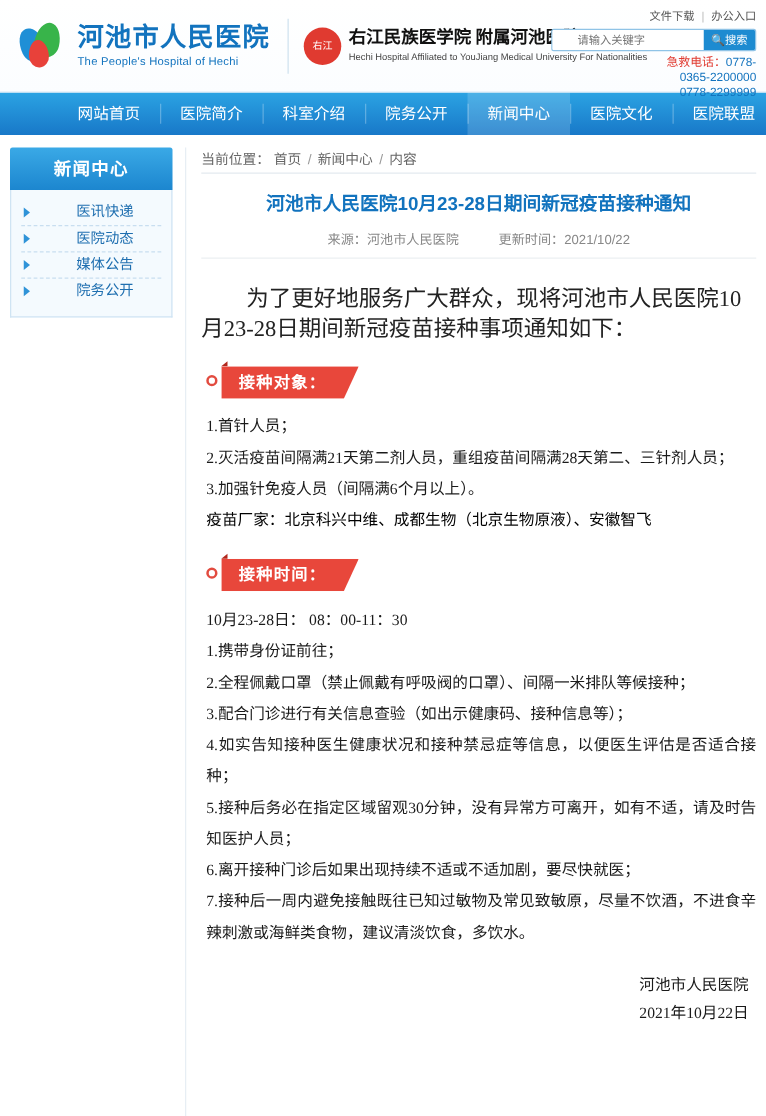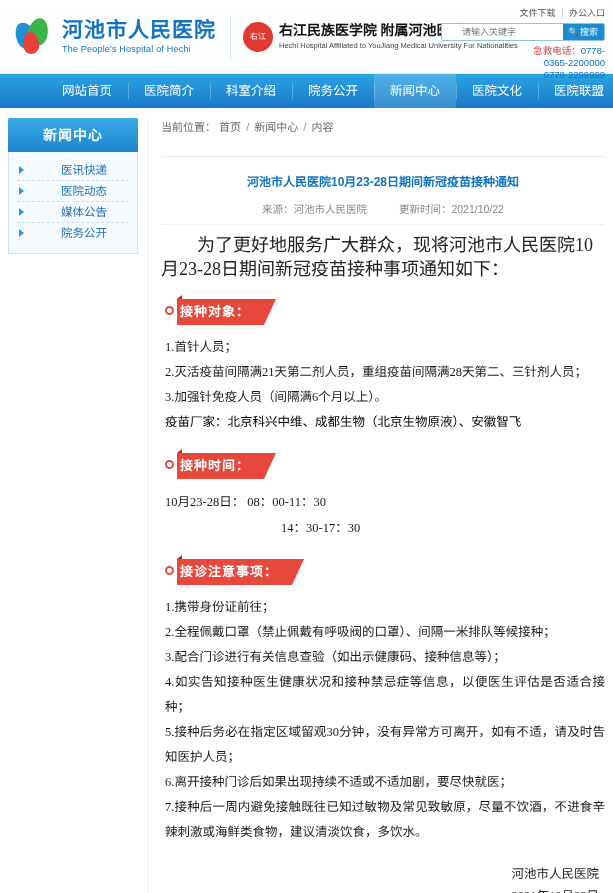--- a/index.html
+++ b/index.html
@@ -230,41 +230,41 @@
   .main {
     flex: 1;
     min-width: 0;
     border-left: 1px solid #e7eef4;
     padding-left: 12px;
   }
   .crumb {
     font-size: 11px;
     color: #666;
     border-bottom: 1px solid #e4eaef;
-    padding-bottom: 22px;
+    padding-bottom: 4px;
     margin-bottom: 14px;
   }
   .crumb a { color: #666; text-decoration: none; cursor: pointer; }
   .crumb .sepc { margin: 0 2px; color:#999; }
 
   .art-title {
     text-align: center;
-    font-size: 12px;
+    font-size: 15px;
     color: #1273be;
     font-weight: bold;
     line-height: 22px;
     margin-bottom: 8px;
   }
   .art-meta {
     text-align: center;
     font-size: 10.5px;
     color: #888;
     border-bottom: 1px solid #eceff2;
     padding-bottom: 8px;
-    margin-bottom: 8px;
+    margin-bottom: 20px;
   }
   .art-meta .gap { display:inline-block; width: 26px; }
 
   .para {
     font-size: 18px;
     line-height: 24px;
     color: #222;
     text-indent: 2em;
     margin: 0 0 14px 0;
     font-family: "Liberation Serif", serif;
@@ -286,21 +286,21 @@
   }
   .sec .bar {
     position: absolute;
     left: 16px; top: 0;
     height: 26px;
     background: #e8473b;
     color: #fff;
     font-size: 13px;
     font-weight: bold;
     line-height: 26px;
-    padding: 0 26px 0 3px;
+    padding: 0 26px 0 14px;
     letter-spacing: 1px;
     clip-path: polygon(0 0, 100% 0, calc(100% - 12px) 100%, 0 100%);
     font-family: "Liberation Serif", serif;
   }
   .sec .tailtop {
     position: absolute;
     left: 16px; top: -4px;
     width: 0; height: 0;
     border-bottom: 4px solid #b2281d;
     border-left: 5px solid transparent;
@@ -459,27 +459,21 @@
       <li>3.加强针免疫人员（间隔满6个月以上）。</li>
     </ul>
     <div class="plain">疫苗厂家：北京科兴中维、成都生物（北京生物原液）、安徽智飞</div>
 
     <div class="sec">
       <span class="dot"></span>
       <span class="tailtop"></span>
       <span class="bar">接种时间：</span>
     </div>
     <div class="time-line">10月23-28日：  08：00-11：30</div>
-    <div class="time-line indent">14：30-17：30</div>
-
-    <div class="sec">
-      <span class="dot"></span>
-      <span class="tailtop"></span>
-      <span class="bar">接诊注意事项：</span>
-    </div>
+
     <ul class="list">
       <li>1.携带身份证前往；</li>
       <li>2.全程佩戴口罩（禁止佩戴有呼吸阀的口罩）、间隔一米排队等候接种；</li>
       <li>3.配合门诊进行有关信息查验（如出示健康码、接种信息等）；</li>
       <li>4.如实告知接种医生健康状况和接种禁忌症等信息，以便医生评估是否适合接种；</li>
       <li>5.接种后务必在指定区域留观30分钟，没有异常方可离开，如有不适，请及时告知医护人员；</li>
       <li>6.离开接种门诊后如果出现持续不适或不适加剧，要尽快就医；</li>
       <li>7.接种后一周内避免接触既往已知过敏物及常见致敏原，尽量不饮酒，不进食辛辣刺激或海鲜类食物，建议清淡饮食，多饮水。</li>
     </ul>
 

